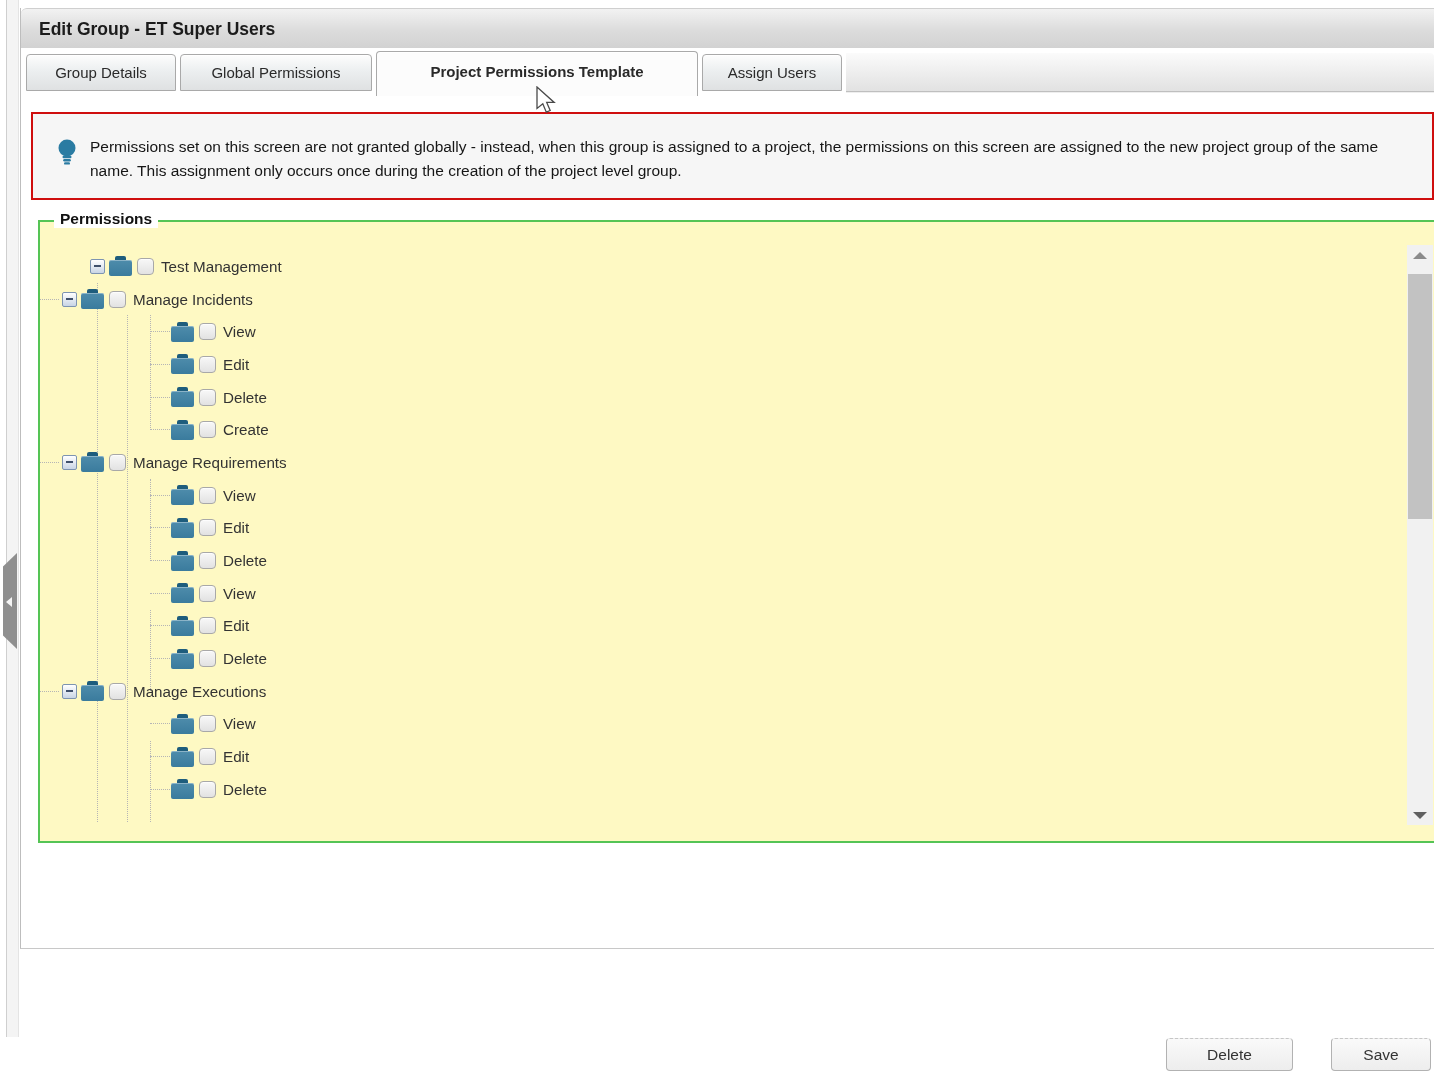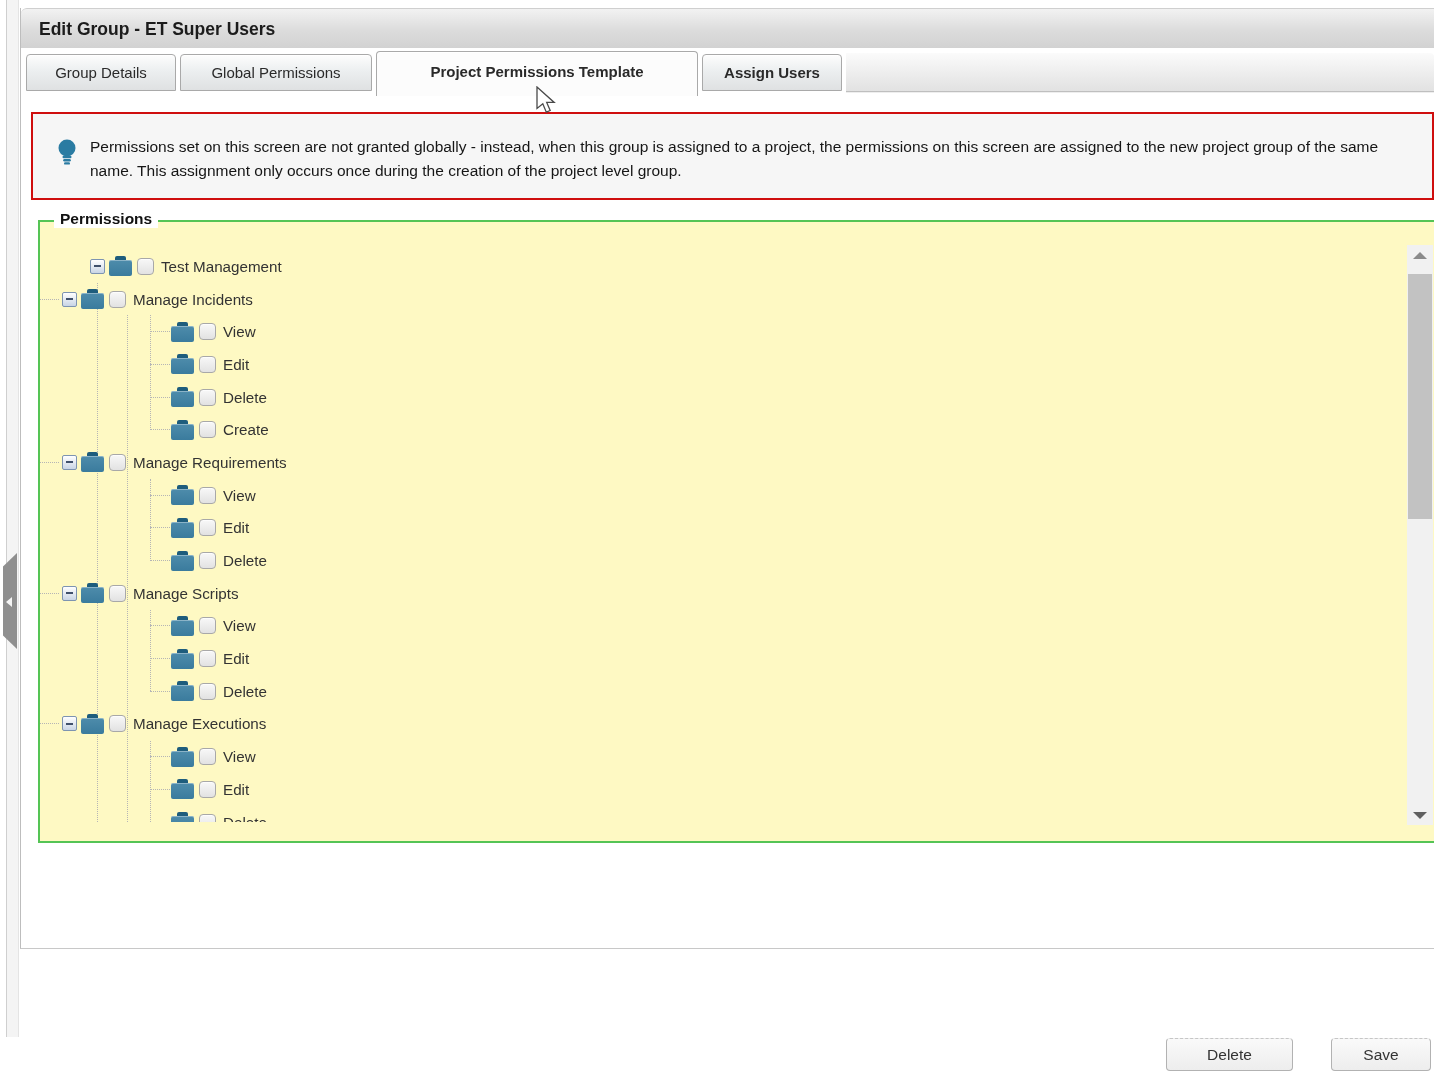--- a/index.html
+++ b/index.html
@@ -29,21 +29,21 @@
 
   
   .tabbar { position:absolute; left:0; top:43px; width:100%; height:52px; display:flex; padding-left:5px; }
   .tab { flex:none; text-align:center; font-size:15px; color:#2a2a2a; cursor:pointer;
          border:1px solid #a9a9a9; border-radius:4px 4px 0 0;
          background:linear-gradient(#fdfdfd,#eceff0 45%,#dfe1e2);
          box-shadow:inset 0 1px 0 #fff; margin-top:3px; height:37px; line-height:35px; margin-right:4px; }
   .tab.active { margin-top:0; height:45px; line-height:40px; font-weight:bold;
                 background:#fcfcfc; border-bottom:none; z-index:3; position:relative; }
   .tab:nth-child(1){ width:150px; } .tab:nth-child(2){ width:192px; }
-  .tab:nth-child(3){ width:322px; } .tab:nth-child(4){ width:140px;font-weight:bold; }
+  .tab:nth-child(3){ width:322px; } .tab:nth-child(4){ width:140px; }
   .tab-filler { flex:1; margin-top:2px; height:39px;
                 background:linear-gradient(#fbfbfb,#e9e9e9 70%,#e2e2e2);
                 border-bottom:1px solid #bfbfbf; border-radius:0 4px 0 0;
                 box-shadow:0 1px 0 #eee; }
 
   
   .info-box { position:absolute; left:10px; top:104px; width:1403px; height:88px;
               border:2px solid #cf0e0e; background:#f6f6f6; padding:21px 26px 0 57px; }
   .info-box .bulb { position:absolute; left:24px; top:25px; }
   .info-text { font-size:15.5px; line-height:23.5px; color:#161616; }
@@ -194,27 +194,20 @@
           <span class="stub"></span>
           <span class="folder"></span>
           <span class="cb"></span>
           <span class="label">Edit</span>
         </div>
         <div class="row l2">
           <span class="stub"></span>
           <span class="folder"></span>
           <span class="cb"></span>
           <span class="label">Delete</span>
-        </div>
-        <div class="row l1">
-          <span class="stub sm"></span>
-          <span class="expander"></span>
-          <span class="folder"></span>
-          <span class="cb"></span>
-          <span class="label">Manage Scripts</span>
         </div>
         <div class="row l2">
           <span class="stub"></span>
           <span class="folder"></span>
           <span class="cb"></span>
           <span class="label">View</span>
         </div>
         <div class="row l2">
           <span class="stub"></span>
           <span class="folder"></span>

